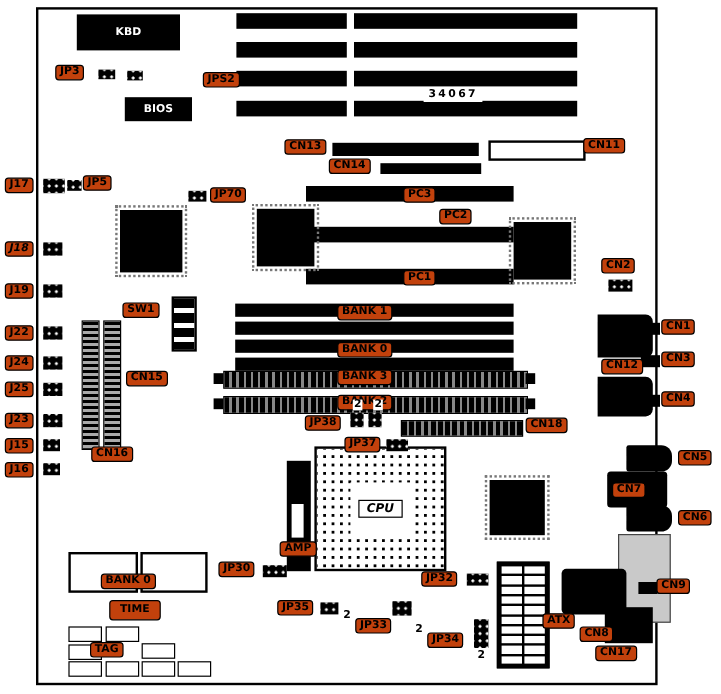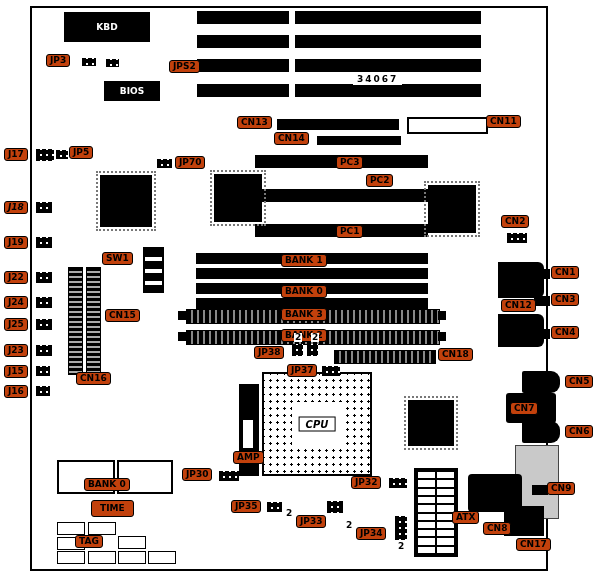--- a/index.html
+++ b/index.html
@@ -220,15 +220,15 @@
       <div></div>
       <div></div>
       <div></div>
       <div></div>
     </div>
   <span class="lbl" style="left:452px;top:511px;">ATX</span>
 
   <div class="bar" style="left:468px;top:474px;width:54px;height:38px;border-radius:4px;"></div>
   <span class="lbl" style="left:483px;top:486px;margin-top:36px;">CN8</span>
   <div class="bar" style="left:504px;top:506px;width:40px;height:30px;"></div>
-  <span class="lbl" style="left:516px;top:538px;">CN17</span>
+  <span class="lbl" style="left:496px;top:538px;">CN17</span>
 
 </div>
 
 </body></html>

